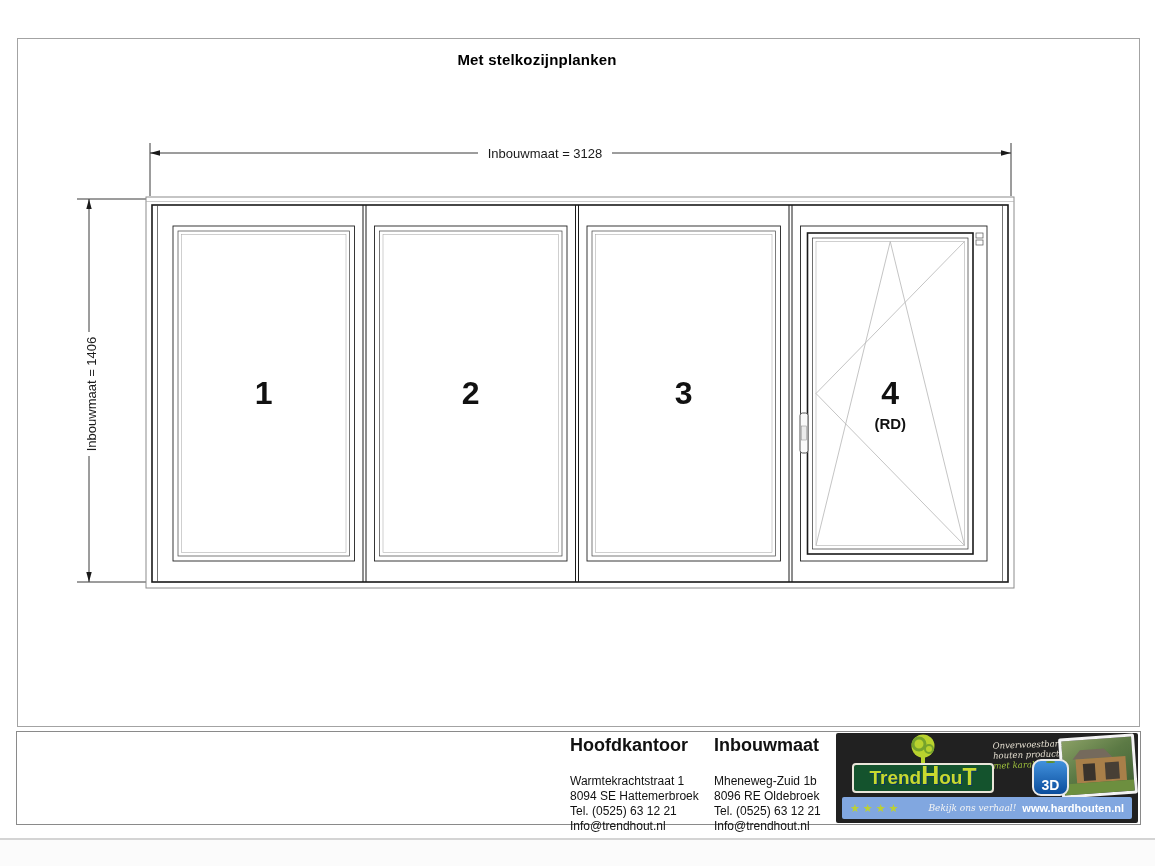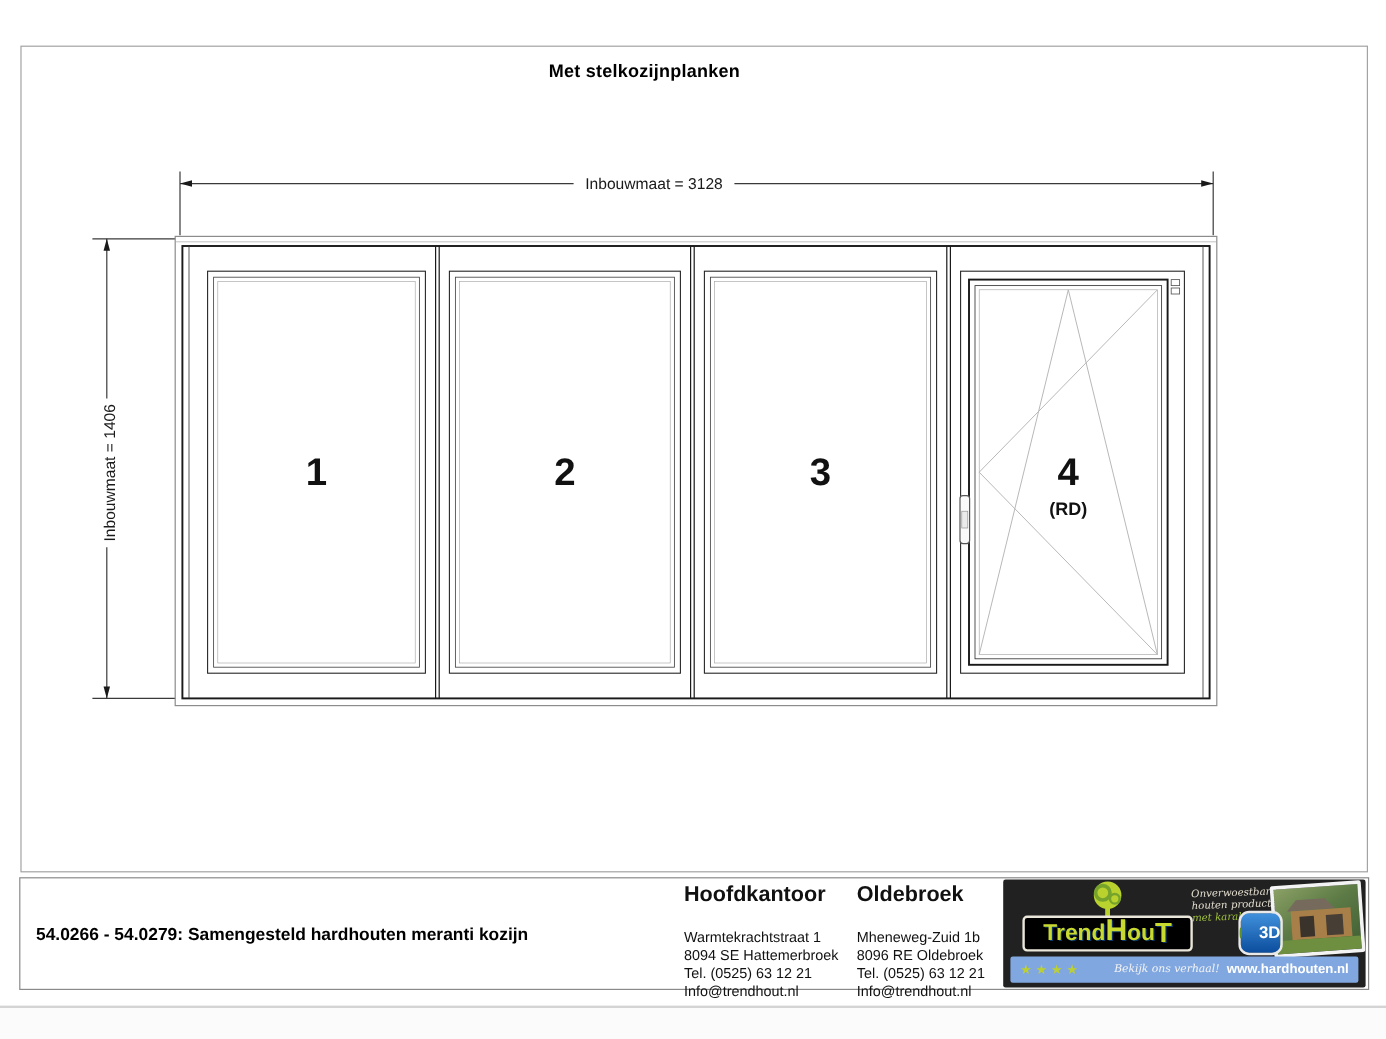--- a/index.html
+++ b/index.html
@@ -26,34 +26,34 @@
   .office-block { position:absolute; top:735px; color:#111; }
   .office-block.hq { left:570px; }
   .office-block.prod { left:714px; }
   .office-title { font-size:18px; font-weight:bold; line-height:21px; margin-bottom:18px; }
   .office-line  { font-size:12px; font-weight:normal; line-height:15px; }
 
   .brand-panel { position:absolute; left:836px; top:733px; width:302px; height:90px; background:#212121; border-radius:2px; overflow:hidden; }
 
   .tree-svg { position:absolute; left:60px; top:0px; }
 
-  .logo-box { position:absolute; left:16px; top:30px; width:142px; height:30px; background:#000000;
+  .logo-box { position:absolute; left:16px; top:30px; width:142px; height:30px; background:#14532d;
               border:2px solid #eae6da; border-radius:4px; display:flex; align-items:center; justify-content:center;
               color:#c8d92f; font-weight:bold; text-shadow:1px 1px 0 #0c3668; }
   .logo-box .lg  { font-size:19px; }
   .logo-box .lgH { font-size:25px; margin-top:-5px; }
   .logo-box .lgT { font-size:23px; margin-top:-2px; }
 
   .tagline { position:absolute; left:157px; top:6px; width:100px; font-family:"DejaVu Serif", serif;
              font-style:italic; font-size:8.5px; line-height:10px; color:#e3ddcf; transform:rotate(-2deg); }
   .tagline .t3 { color:#9fc23c; }
 
   .badge3d { position:absolute; left:196px; top:26px; width:37px; height:37px; border-radius:9px;
              background:linear-gradient(180deg,#4191dd,#0b4d9c); border:2px solid #e9e9e9;
-             display:flex; align-items:center; justify-content:flex-end; z-index:3;gap:14px; }
+             display:flex; flex-direction:column; align-items:center; justify-content:center; z-index:3;gap:14px; }
   .badge3d .mini-tree { width:9px; height:9px; border-radius:50%; background:#8fc63f; border:1px solid #5e8f2a; margin-bottom:0px; }
   .badge3d .b3d { color:#fff; font-weight:bold; font-size:14px; line-height:16px; margin-bottom:2px; }
 
   .photo { position:absolute; left:224px; top:3px; width:76px; height:60px; transform:rotate(-4deg);
            border:3px solid #f3f3f3; border-radius:2px; overflow:hidden; z-index:2;
            background:linear-gradient(150deg,#8aa065 0%,#5c7a45 45%,#3f5e33 100%); }
   .photo .roof { position:absolute; left:10px; top:10px; width:40px; height:0;
                  border-left:8px solid transparent; border-right:8px solid transparent; border-bottom:9px solid #756a5c; }
   .photo .cabin { position:absolute; left:13px; top:19px; width:50px; height:24px; background:#a87f49; }
   .photo .door1 { position:absolute; left:20px; top:24px; width:12px; height:17px; background:#3a332c; }
@@ -157,34 +157,33 @@
     <text class="panel-num" x="263.75" y="404" text-anchor="middle">1</text>
     <text class="panel-num" x="470.75" y="404" text-anchor="middle">2</text>
     <text class="panel-num" x="683.75" y="404" text-anchor="middle">3</text>
     <text class="panel-num" x="890.25" y="404" text-anchor="middle">4</text>
     <text class="panel-mode" x="890.25" y="429" text-anchor="middle">(RD)</text>
   </svg>
 
   <div class="footer-box"></div>
 
   <div class="product-block">
-    <div class="product-title">54.0266 - 54.0279: Samengesteld hardhouten meranti kozijn</div>
     
   </div>
 
   <div class="office-block hq">
     <div class="office-title">Hoofdkantoor</div>
     <div class="office-line">Warmtekrachtstraat 1</div>
     <div class="office-line">8094 SE Hattemerbroek</div>
     <div class="office-line">Tel. (0525) 63 12 21</div>
     <div class="office-line">Info@trendhout.nl</div>
   </div>
 
   <div class="office-block prod">
-    <div class="office-title">Oldebroek</div>
+    <div class="office-title">Inbouwmaat</div>
     <div class="office-line">Mheneweg-Zuid 1b</div>
     <div class="office-line">8096 RE Oldebroek</div>
     <div class="office-line">Tel. (0525) 63 12 21</div>
     <div class="office-line">Info@trendhout.nl</div>
   </div>
 
   <div class="brand-panel">
 
     <svg class="tree-svg" width="55" height="34" viewBox="0 0 55 34">
       <circle cx="27" cy="13" r="11.5" fill="#b9d22e"></circle>

